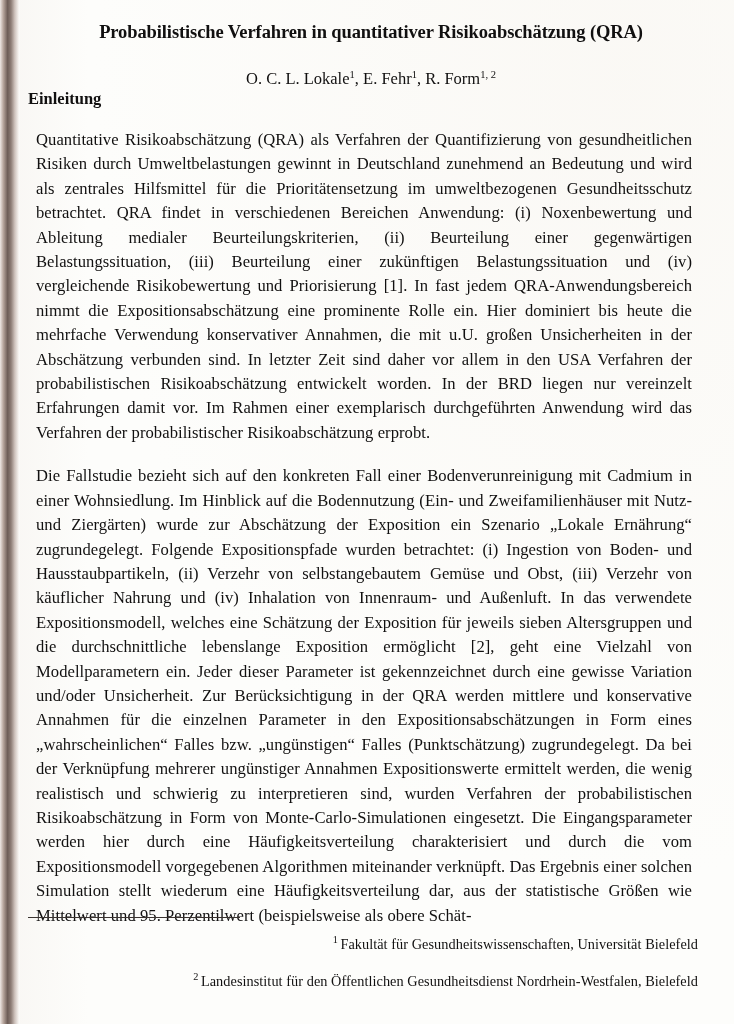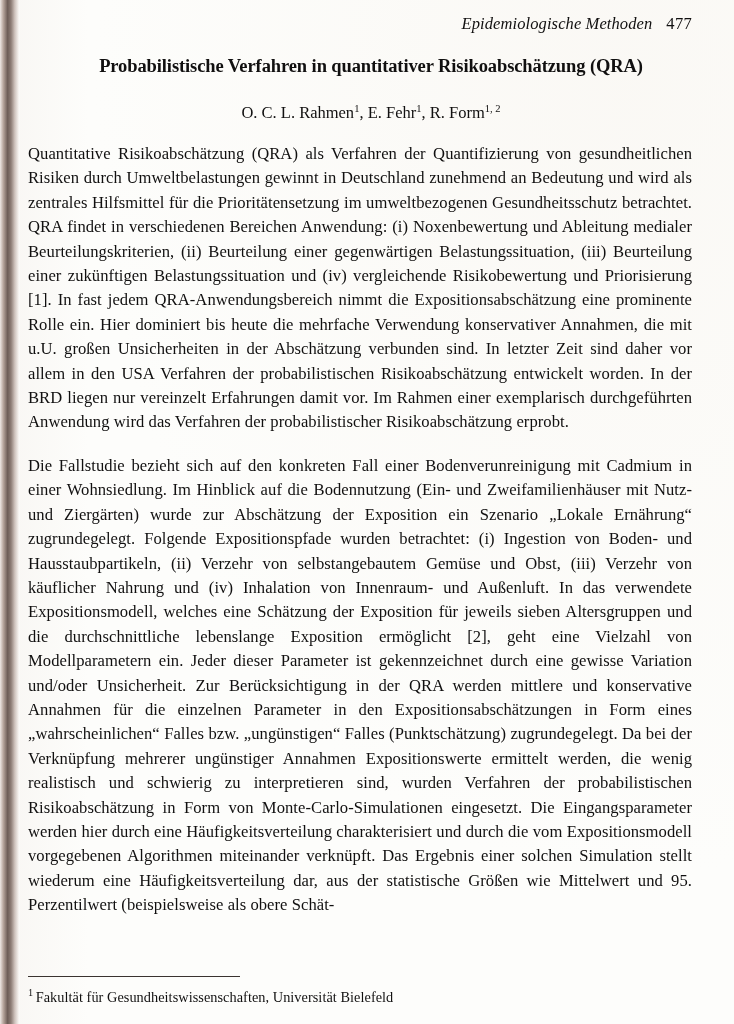--- a/index.html
+++ b/index.html
@@ -87,75 +87,77 @@
     margin: 0;
     padding: 0;
   }
   .sec-einleitung { margin-top: 57px; }
   .sec-methoden  { margin-top: 42px; }
 
   p.body {
     font-size: 16.6px;
     line-height: 24.4px;
     text-align: justify;
-    margin: 19px 22px 0 0;
+    margin: 19px 22px 0 8px;
     hyphens: manual;
     letter-spacing: 0.05px;
   }
 
   .footnotes {
     position: absolute;
     left: 0;
     bottom: 16px;
     width: 686px;
   }
   .fn-rule {
     width: 212px;
     height: 0;
     border-top: 1.4px solid #3a3330;
     margin-bottom: 10px;
   }
   .fn {
     font-size: 14.3px;
     line-height: 21px;
-    margin: 0;
+    margin: 16px;
     letter-spacing: 0.05px;
+    text-align: right;
   }
   .fn .marker {
     font-size: 0.72em;
     vertical-align: super;
     line-height: 0;
     margin-right: 2.5px;
   }
 </style>
 </head>
 <body>
 
 <div class="page">
 
   <div class="paper-tint"></div>
   <div class="gutter"></div>
 
   <div class="content">
 
-    <div class="running-head">
-      <span>Epidemiologische Methoden</span><span class="pageno">477</span>
-    </div>
 
     <div class="title">Probabilistische Verfahren in quantitativer Risikoabschätzung (QRA)</div>
 
     <div class="authors">
-      <span>O. C. L. Rahmen</span><sup>1</sup><span>, </span><span>E. Fehr</span><sup>1</sup><span>, </span><span>R. Form</span><sup>1, 2</sup>
+      <span>O. C. L. Lokale</span><sup>1</sup><span>, </span><span>E. Fehr</span><sup>1</sup><span>, </span><span>R. Form</span><sup>1, 2</sup>
     </div>
 
+    <h2 class="section sec-einleitung">Einleitung</h2>
     <p class="body">Quantitative Risikoabschätzung (QRA) als Verfahren der Quantifizierung von gesundheitlichen Risiken durch Umweltbelastungen gewinnt in Deutschland zunehmend an Bedeutung und wird als zentrales Hilfsmittel für die Prioritätensetzung im umweltbezogenen Gesundheitsschutz betrachtet. QRA findet in verschiedenen Bereichen Anwendung: (i) Noxenbewertung und Ableitung medialer Beurteilungskriterien, (ii) Beurteilung einer gegenwärtigen Belastungssituation, (iii) Beurteilung einer zukünftigen Belastungssituation und (iv) vergleichende Risikobewertung und Priorisierung [1]. In fast jedem QRA-Anwendungsbereich nimmt die Expositionsabschätzung eine prominente Rolle ein. Hier dominiert bis heute die mehrfache Verwendung konservativer Annahmen, die mit u.U. großen Unsicherheiten in der Abschätzung verbunden sind. In letzter Zeit sind daher vor allem in den USA Verfahren der probabilistischen Risikoabschätzung entwickelt worden. In der BRD liegen nur vereinzelt Erfahrungen damit vor. Im Rahmen einer exemplarisch durchgeführten Anwendung wird das Verfahren der probabilistischer Risikoabschätzung erprobt.</p>
 
     <p class="body">Die Fallstudie bezieht sich auf den konkreten Fall einer Bodenverunreinigung mit Cadmium in einer Wohnsiedlung. Im Hinblick auf die Bodennutzung (Ein- und Zweifamilienhäuser mit Nutz- und Ziergärten) wurde zur Abschätzung der Exposition ein Szenario „Lokale Ernährung“ zugrundegelegt. Folgende Expositionspfade wurden betrachtet: (i) Ingestion von Boden- und Hausstaubpartikeln, (ii) Verzehr von selbstangebautem Gemüse und Obst, (iii) Verzehr von käuflicher Nahrung und (iv) Inhalation von Innenraum- und Außenluft. In das verwendete Expositionsmodell, welches eine Schätzung der Exposition für jeweils sieben Altersgruppen und die durchschnittliche lebenslange Exposition ermöglicht [2], geht eine Vielzahl von Modellparametern ein. Jeder dieser Parameter ist gekennzeichnet durch eine gewisse Variation und/oder Unsicherheit. Zur Berücksichtigung in der QRA werden mittlere und konservative Annahmen für die einzelnen Parameter in den Expositionsabschätzungen in Form eines „wahrscheinlichen“ Falles bzw. „ungünstigen“ Falles (Punktschätzung) zugrundegelegt. Da bei der Verknüpfung mehrerer ungünstiger Annahmen Expositionswerte ermittelt werden, die wenig realistisch und schwierig zu interpretieren sind, wurden Verfahren der probabilistischen Risikoabschätzung in Form von Monte-Carlo-Simulationen eingesetzt. Die Eingangsparameter werden hier durch eine Häufigkeitsverteilung charakterisiert und durch die vom Expositionsmodell vorgegebenen Algorithmen miteinander verknüpft. Das Ergebnis einer solchen Simulation stellt wiederum eine Häufigkeitsverteilung dar, aus der statistische Größen wie Mittelwert und 95. Perzentilwert (beispielsweise als obere Schät-</p>
 
     <div class="footnotes">
       <div class="fn-rule"></div>
       <p class="fn">
         <span class="marker">1</span><span>Fakultät für Gesundheitswissenschaften, Universität Bielefeld</span>
       </p>
+      <p class="fn">
+        <span class="marker">2</span><span>Landesinstitut für den Öffentlichen Gesundheitsdienst Nordrhein-Westfalen, Bielefeld</span>
+      </p>
     </div>
 
   </div>
 </div>
 
 </body></html>

